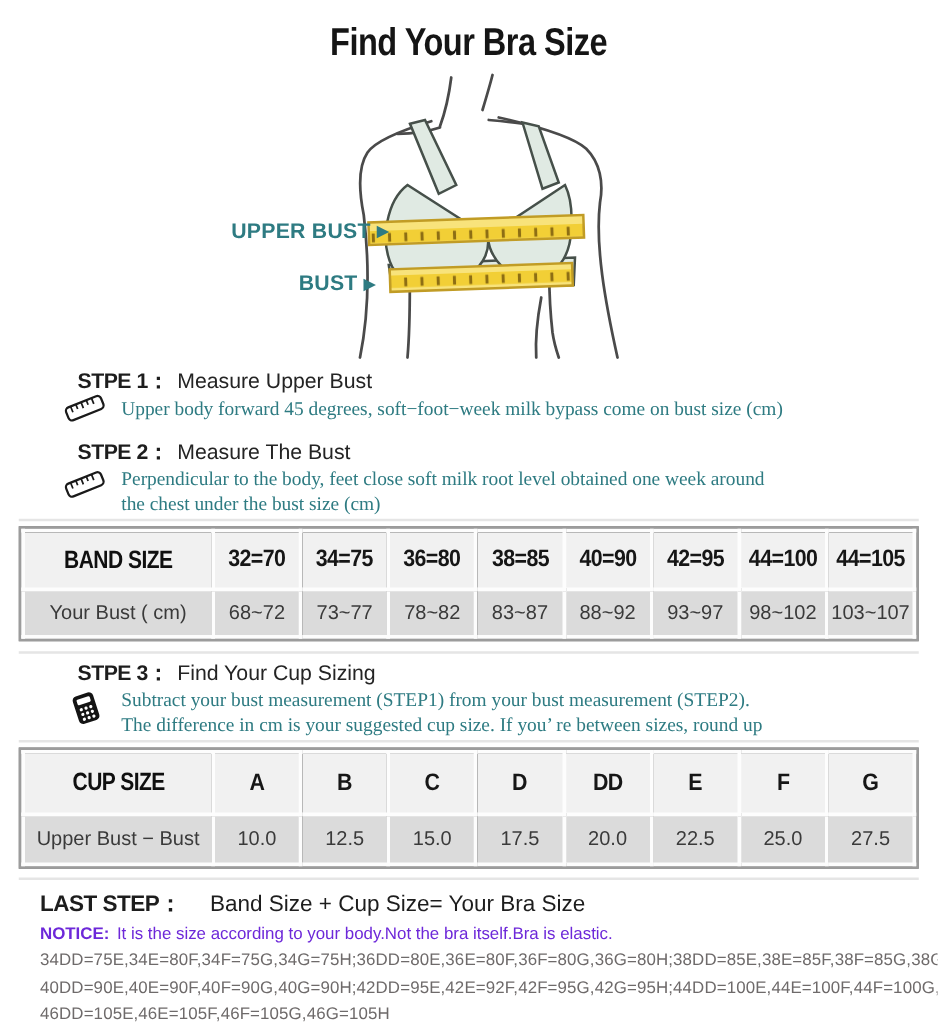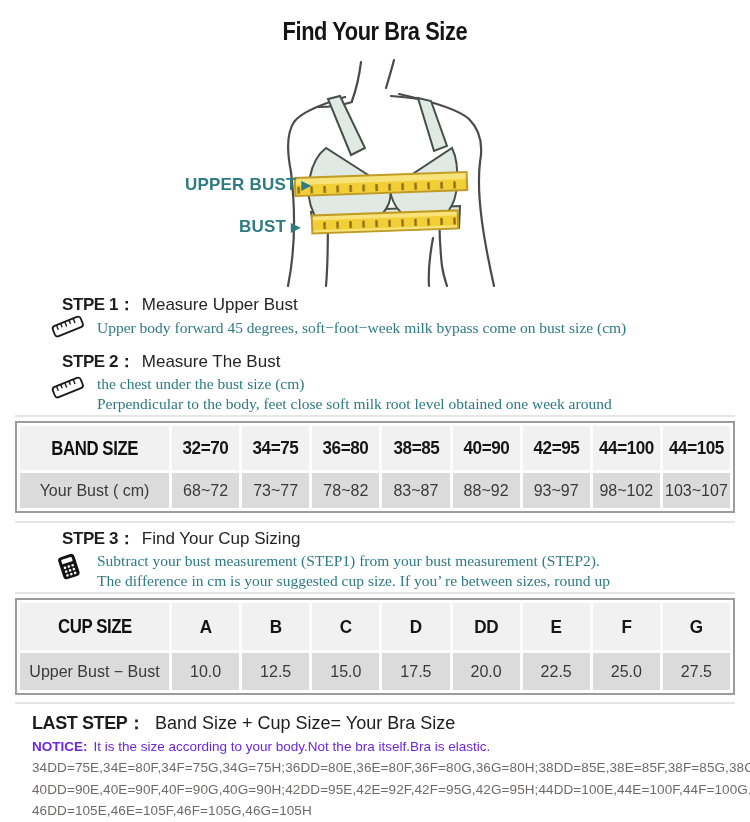--- a/index.html
+++ b/index.html
@@ -2,21 +2,21 @@
 <html><head>
 <meta charset="utf-8">
 <style>
   html,body { margin:0; padding:0; }
   body {
     width:750px; height:822px; position:relative; background:#ffffff;
     font-family:"Liberation Sans", sans-serif; overflow:hidden;
   }
   .title {
     position:absolute; top:16px; left:0; width:750px; text-align:center;
-    font-size:26px; font-weight:bold; color:#151515;
+    font-size:31px; font-weight:bold; color:#151515;
   }
   .cxc { display:inline-block; transform:scaleX(.84); transform-origin:center; letter-spacing:-0.5px; }
   .cxn { display:inline-block; transform:scaleX(.9); transform-origin:center; letter-spacing:-0.5px; }
 
   
   .figure { position:absolute; left:175px; top:56px; width:400px; height:234px; }
   .diag-lbl { position:absolute; color:#2e7b82; font-size:17px; font-weight:bold; letter-spacing:0.2px; white-space:nowrap; }
   .lbl-upper { top:119px; left:10px; }
   .lbl-bust  { top:161px; left:64px; }
   .arr { font-size:12px; margin-left:5px; position:relative; top:-1px; }
@@ -42,21 +42,21 @@
   table.size tr.hd td { background:#f1f1f1; }
   table.size tr.bd td { background:#dbdbdb; font-size:16px; color:#3a3a3a; }
   .tw-band tr.hd td { height:44px; } .tw-band tr.bd td { height:35px; }
   .tw-cup  tr.hd td { height:47px; } .tw-cup  tr.bd td { height:37px; }
   .hlabel { font-size:20px; font-weight:bold; color:#101010; }
   .hnum   { font-size:19px; font-weight:bold; color:#161616; }
   .rlabel { font-size:15.5px; color:#414141; }
 
   
   .last-step { position:absolute; left:32px; top:711px; font-size:18px; color:#1d1d1d; white-space:nowrap; }
-  .ls-prefix { font-weight:bold; letter-spacing:-0.4px; margin-right:10px; }
+  .ls-prefix { font-weight:bold; letter-spacing:-0.4px; margin-right:23px; }
   .notice { position:absolute; left:32px; top:739px; font-size:13.5px; color:#6d28d9; white-space:nowrap; }
   .nt-prefix { font-weight:bold; margin-right:6px; }
   .conv { position:absolute; left:32px; top:757px; width:706px; font-size:13.5px; color:#6e6a6a; line-height:21.5px; letter-spacing:0.1px; }
 </style>
 </head>
 <body>
 
 <div class="title">
   <span class="cxc">Find Your Bra Size</span>
 </div>
@@ -126,22 +126,22 @@
 </div>
 <div class="sicon i2">
   <svg width="36" height="28" viewBox="0 0 36 28">
     <g transform="rotate(-22 18 14)">
       <rect x="3" y="8" width="30" height="11" rx="3" fill="#fff" stroke="#1a1a1a" stroke-width="1.8"></rect>
       <path d="M8 8v5 M12.5 8v4 M17 8v5 M21.5 8v4 M26 8v5" stroke="#1a1a1a" stroke-width="1.4" fill="none"></path>
     </g>
   </svg>
 </div>
 <div class="desc d2">
+  <div>Perpendicular to the body, feet close soft milk root level obtained one week around</div>
   <div>the chest under the bust size (cm)</div>
-  <div>Perpendicular to the body, feet close soft milk root level obtained one week around</div>
 </div>
 
 <div class="rule r1"></div>
 
 <div class="twrap tw-band">
   <table class="size">
     <colgroup>
         <col style="width:152px">
         <col span="8">
       </colgroup>

